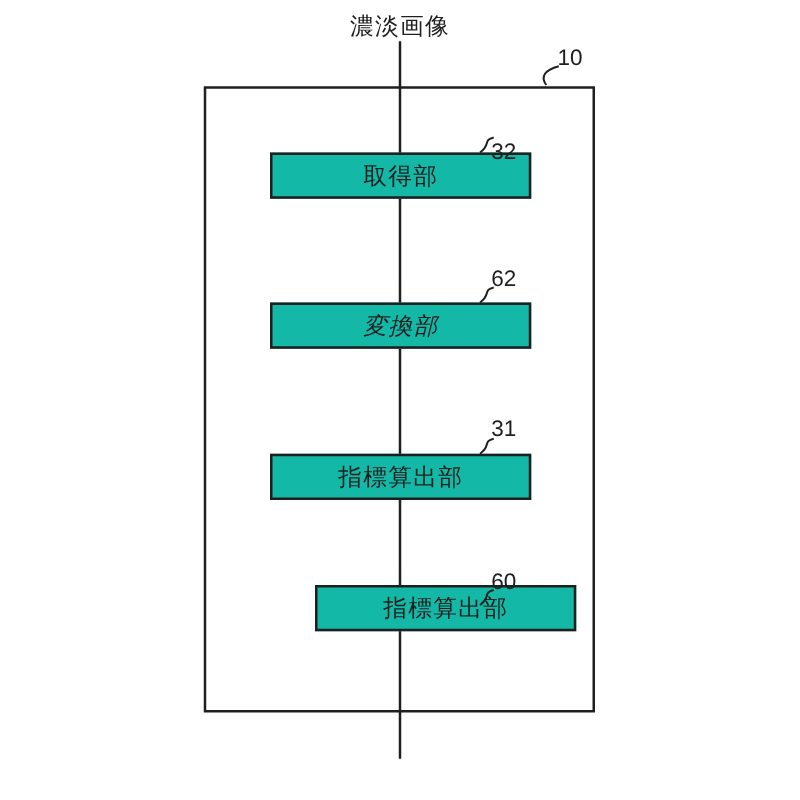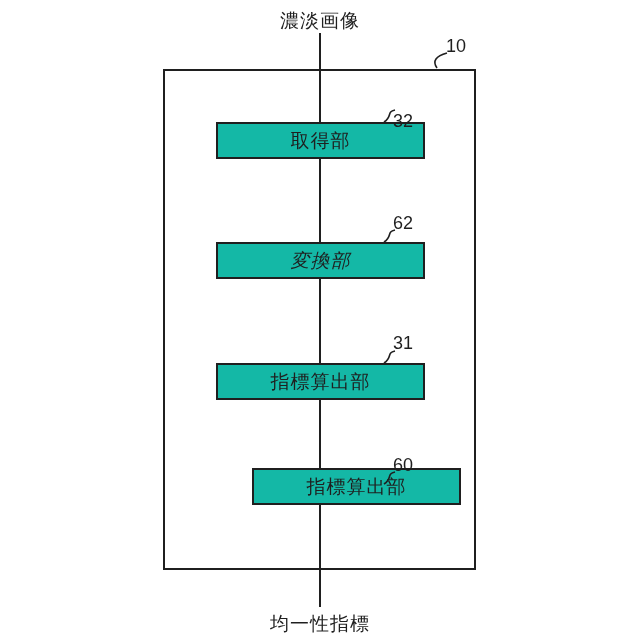--- a/index.html
+++ b/index.html
@@ -105,15 +105,14 @@
   </svg>
 
   <div class="block" style="top: 468px; margin-left: 36px;">
     <span>指標算出部</span>
   </div>
   <div class="ref" style="left: 393px; top: 456px;">60</div>
   <svg class="squiggle" style="left: 382px; top: 471px;" width="14" height="14" viewBox="0 0 14 14">
     <path d="M13 1 C4 3 11 7 2 13" fill="none" stroke="#1f1f1f" stroke-width="1.6"></path>
   </svg>
 
-  <div class="io-label" style="top: 611px;">均一性指標</div>
 
 </div>
 
 </body></html>

